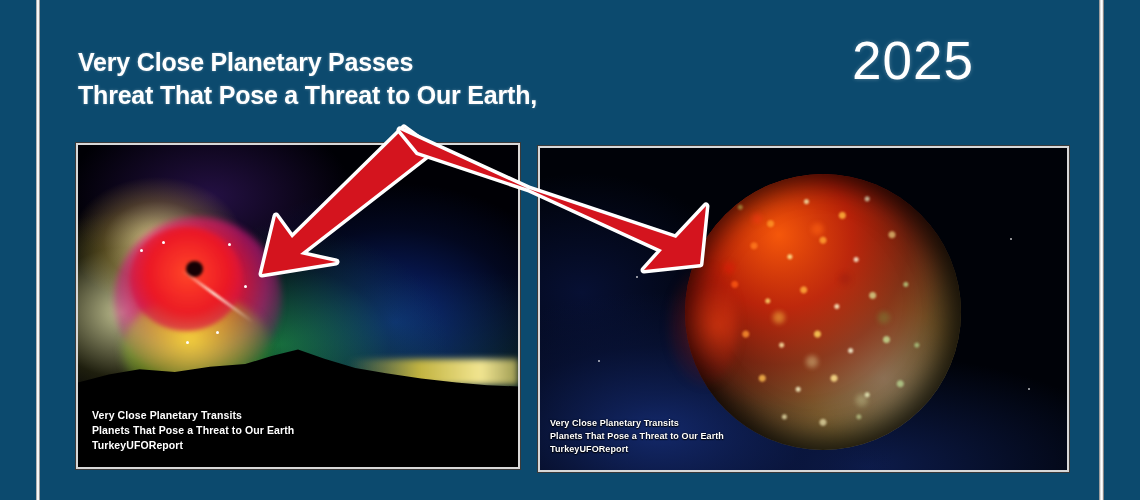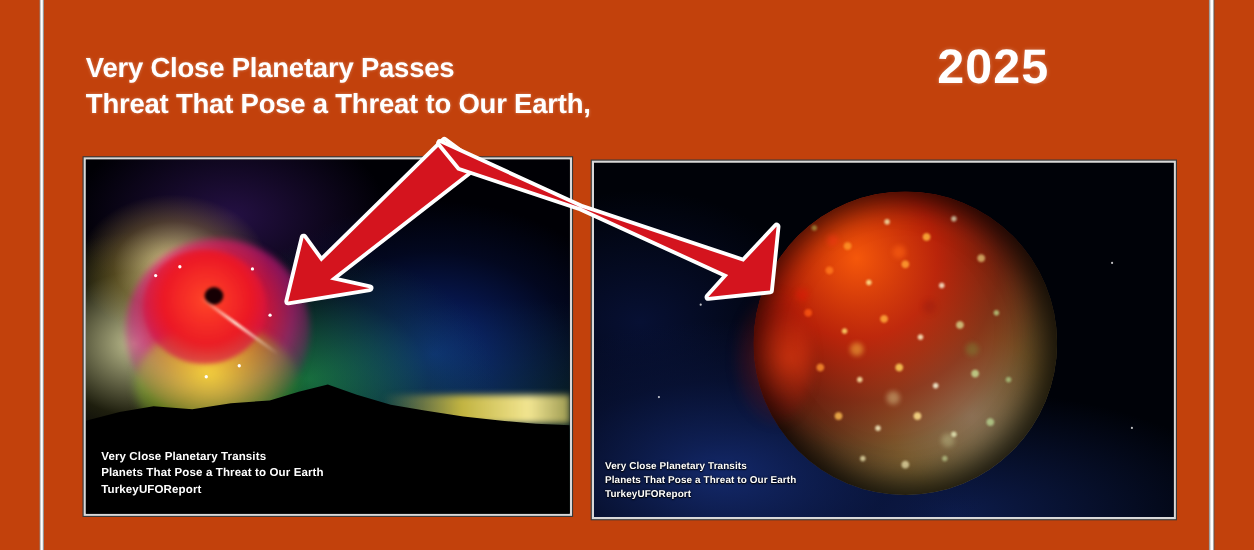--- a/index.html
+++ b/index.html
@@ -8,21 +8,21 @@
     background: #000000;
   }
   body {
     font-family: "Liberation Sans", sans-serif;
   }
 
   .screenshot {
     position: relative;
     width: 1140px;
     height: 500px;
-    background: #c2410c;
+    background: #0c4a6e;
     overflow: hidden;
   }
 
   
   .frame-rail-left {
     position: absolute;
     left: 36px;
     top: 0px;
     width: 4px;
     height: 500px;
@@ -51,23 +51,23 @@
     text-shadow: 0 0 3px rgba(255,255,255,0.35);
     white-space: nowrap;
   }
   .headline-line { display: block; }
 
   .year {
     position: absolute;
     left: 852px;
     top: 28px;
     color: #ffffff;
-    font-size: 44px;
+    font-size: 53px;
     line-height: 66px;
-    font-weight: 700;
+    font-weight: 400;
     letter-spacing: 1px;
     text-shadow: 0 0 4px rgba(255,255,255,0.30);
   }
 
   
   .panel {
     position: absolute;
     border: 2px solid #d8d8d8;
     box-shadow: 0 0 0 1px #3a3a3a;
     overflow: hidden;

